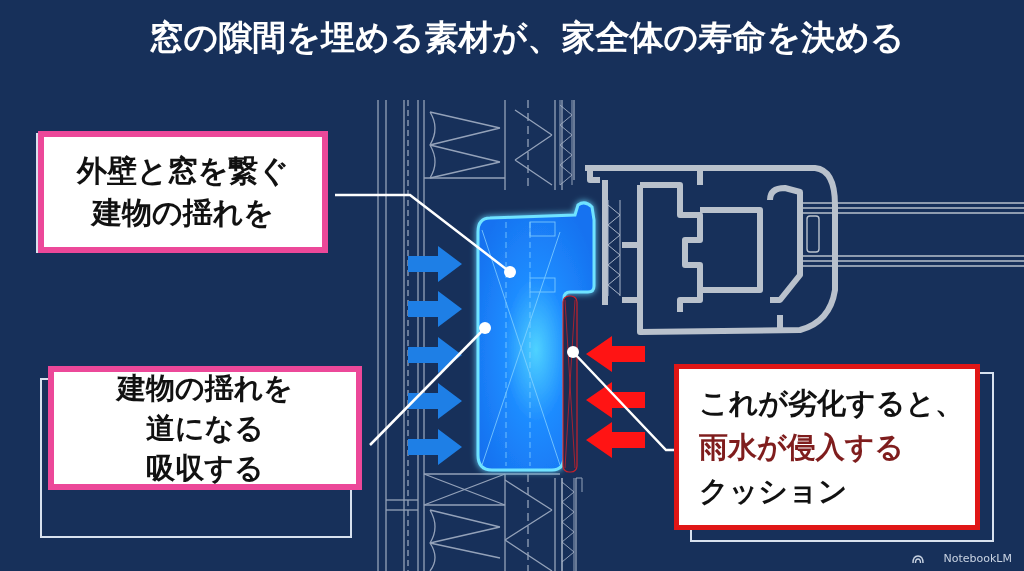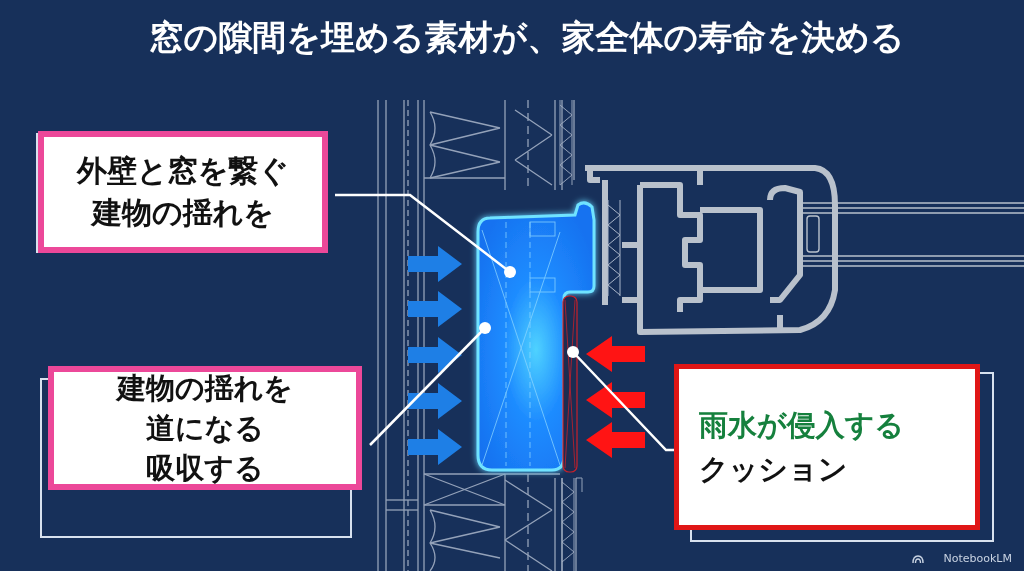--- a/index.html
+++ b/index.html
@@ -5,21 +5,21 @@
   html,body{margin:0;padding:0;}
   body{width:1024px;height:571px;overflow:hidden;background:#16315a;font-family:"DejaVu Sans","Liberation Sans",sans-serif;position:relative;}
   .stage{position:absolute;left:0;top:0;width:1024px;height:571px;background:#17305a;}
   .title{position:absolute;left:15px;top:14px;width:1024px;text-align:center;color:#ffffff;font-weight:bold;font-size:34px;letter-spacing:0px;line-height:46px;}
   svg.diagram{position:absolute;left:0;top:0;}
   .callout{position:absolute;background:#ffffff;box-sizing:border-box;display:flex;flex-direction:column;justify-content:center;align-items:center;font-weight:bold;color:#111;text-align:center;}
   .callout.blue{border:6px solid #ec4899;}
   .callout.red{border:5px solid #e01616;align-items:flex-start;padding-left:20px;}
   .callout .line{display:block;white-space:nowrap;}
   .frame{position:absolute;border:2px solid #d8e1ee;box-sizing:border-box;}
-  .red-text{color:#15803d;}
+  .red-text{color:#7f1d1d;}
   .badge{position:absolute;right:12px;bottom:6px;color:#c9d3e2;font-size:11px;display:flex;align-items:center;gap:20px;}
 </style>
 </head>
 <body>
 
 <div class="stage">
 
   <div class="title">窓の隙間を埋める素材が、家全体の寿命を決める</div>
 
   <svg class="diagram" width="1024" height="571" viewBox="0 0 1024 571">
@@ -156,20 +156,21 @@
     <span class="line">建物の揺れを</span>
   </div>
 
   <div class="callout blue" style="left:48px;top:366px;width:314px;height:124px;font-size:29px;line-height:40px;">
     <span class="line">建物の揺れを</span>
     <span class="line">道になる</span>
     <span class="line">吸収する</span>
   </div>
 
   <div class="callout red" style="left:674px;top:364px;width:306px;height:166px;font-size:29px;line-height:44px;">
+    <span class="line">これが劣化すると、</span>
     <span class="line red-text">雨水が侵入する</span>
     <span class="line">クッション</span>
   </div>
 
   <div class="badge">
     <svg width="12" height="10" viewBox="0 0 12 10">
       <path d="M1 9 Q1 2 6 2 Q11 2 11 9 M3.5 9 Q3.5 5 6 5 Q8.5 5 8.5 9" stroke="#c9d3e2" stroke-width="1.4" fill="none"></path>
     </svg>
     <span>NotebookLM</span>
   </div>

